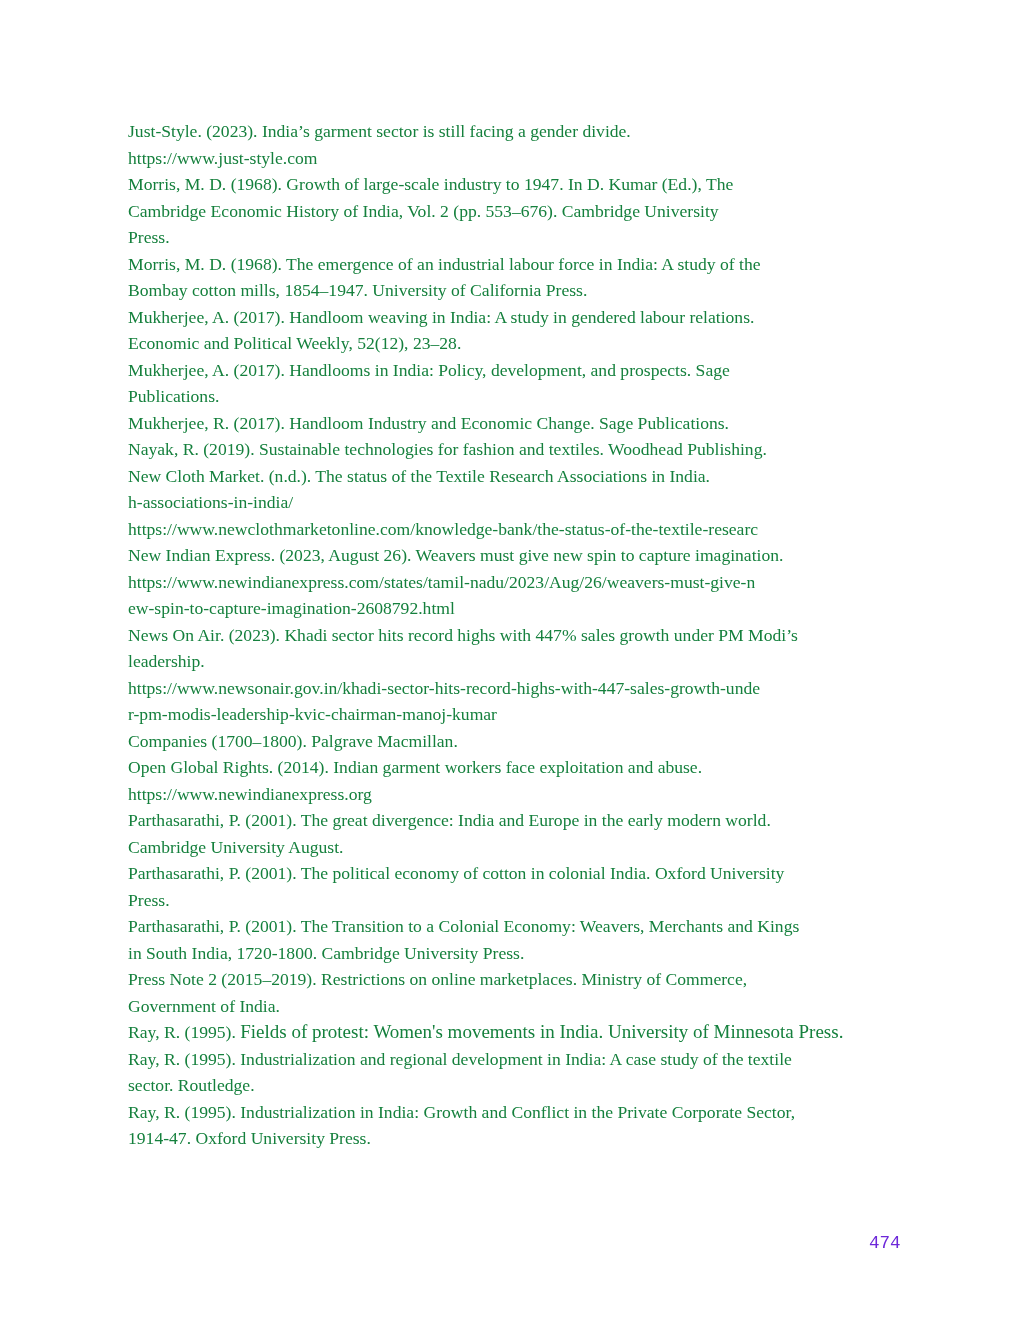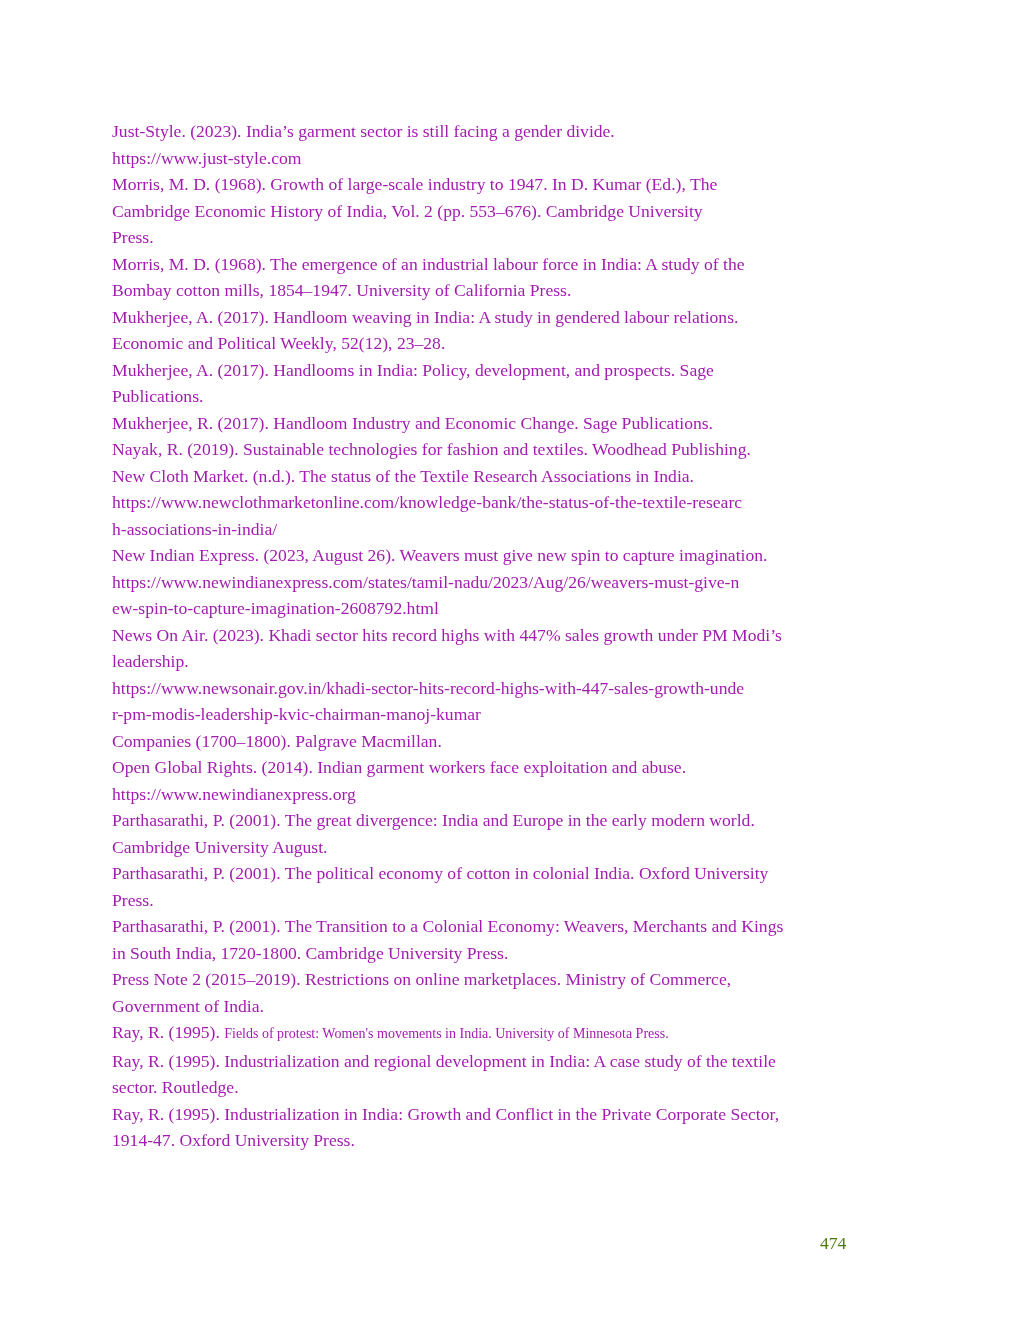--- a/index.html
+++ b/index.html
@@ -1,27 +1,27 @@
 <!DOCTYPE html>
 <html><head>
 <meta charset="utf-8">
 <style>
   html, body { margin: 0; padding: 0; background: #ffffff; }
   body { width: 1020px; height: 1320px; position: relative; overflow: hidden; }
   .refs {
-    position: absolute; left: 112px; top: 118px; width: 790px;
+    position: absolute; left: 128px; top: 118px; width: 790px;
     font-family: "Liberation Serif", serif; font-size: 17.6px; line-height: 26.5px;
-    color: #a21caf; margin: 0; padding: 0; list-style: none;
+    color: #15803d; margin: 0; padding: 0; list-style: none;
   }
   .ref { padding-left: 60px; text-indent: -60px; margin: 0; white-space: normal; }
   .ref .line { display: block; }
-  .ref .small { font-size: 14px; }
+  .ref .small { font-size: 19px; }
   .page-num {
-    position: absolute; left: 820px; top: 1233px;
-    font-family: Liberation Serif, serif; font-size: 17.6px; color: #4d7c0f;
+    position: absolute; left: 869px; top: 1233px;
+    font-family: Liberation Mono, monospace; font-size: 17.6px; color: #6d28d9;
   }
 </style>
 </head>
 <body>
 
 <div class="refs" id="refs">
     <div class="ref">
       <span class="line">Just-Style. (2023). India’s garment sector is still facing a gender divide.</span>
       <span class="line">https://www.just-style.com</span>
     </div>
@@ -43,22 +43,22 @@
       <span class="line">Publications.</span>
     </div>
     <div class="ref">
       <span class="line">Mukherjee, R. (2017). Handloom Industry and Economic Change. Sage Publications.</span>
     </div>
     <div class="ref">
       <span class="line">Nayak, R. (2019). Sustainable technologies for fashion and textiles. Woodhead Publishing.</span>
     </div>
     <div class="ref">
       <span class="line">New Cloth Market. (n.d.). The status of the Textile Research Associations in India.</span>
+      <span class="line">h-associations-in-india/</span>
       <span class="line">https://www.newclothmarketonline.com/knowledge-bank/the-status-of-the-textile-researc</span>
-      <span class="line">h-associations-in-india/</span>
     </div>
     <div class="ref">
       <span class="line">New Indian Express. (2023, August 26). Weavers must give new spin to capture imagination.</span>
       <span class="line">https://www.newindianexpress.com/states/tamil-nadu/2023/Aug/26/weavers-must-give-n</span>
       <span class="line">ew-spin-to-capture-imagination-2608792.html</span>
     </div>
     <div class="ref">
       <span class="line">News On Air. (2023). Khadi sector hits record highs with 447% sales growth under PM Modi’s</span>
       <span class="line">leadership.</span>
       <span class="line">https://www.newsonair.gov.in/khadi-sector-hits-record-highs-with-447-sales-growth-unde</span>

